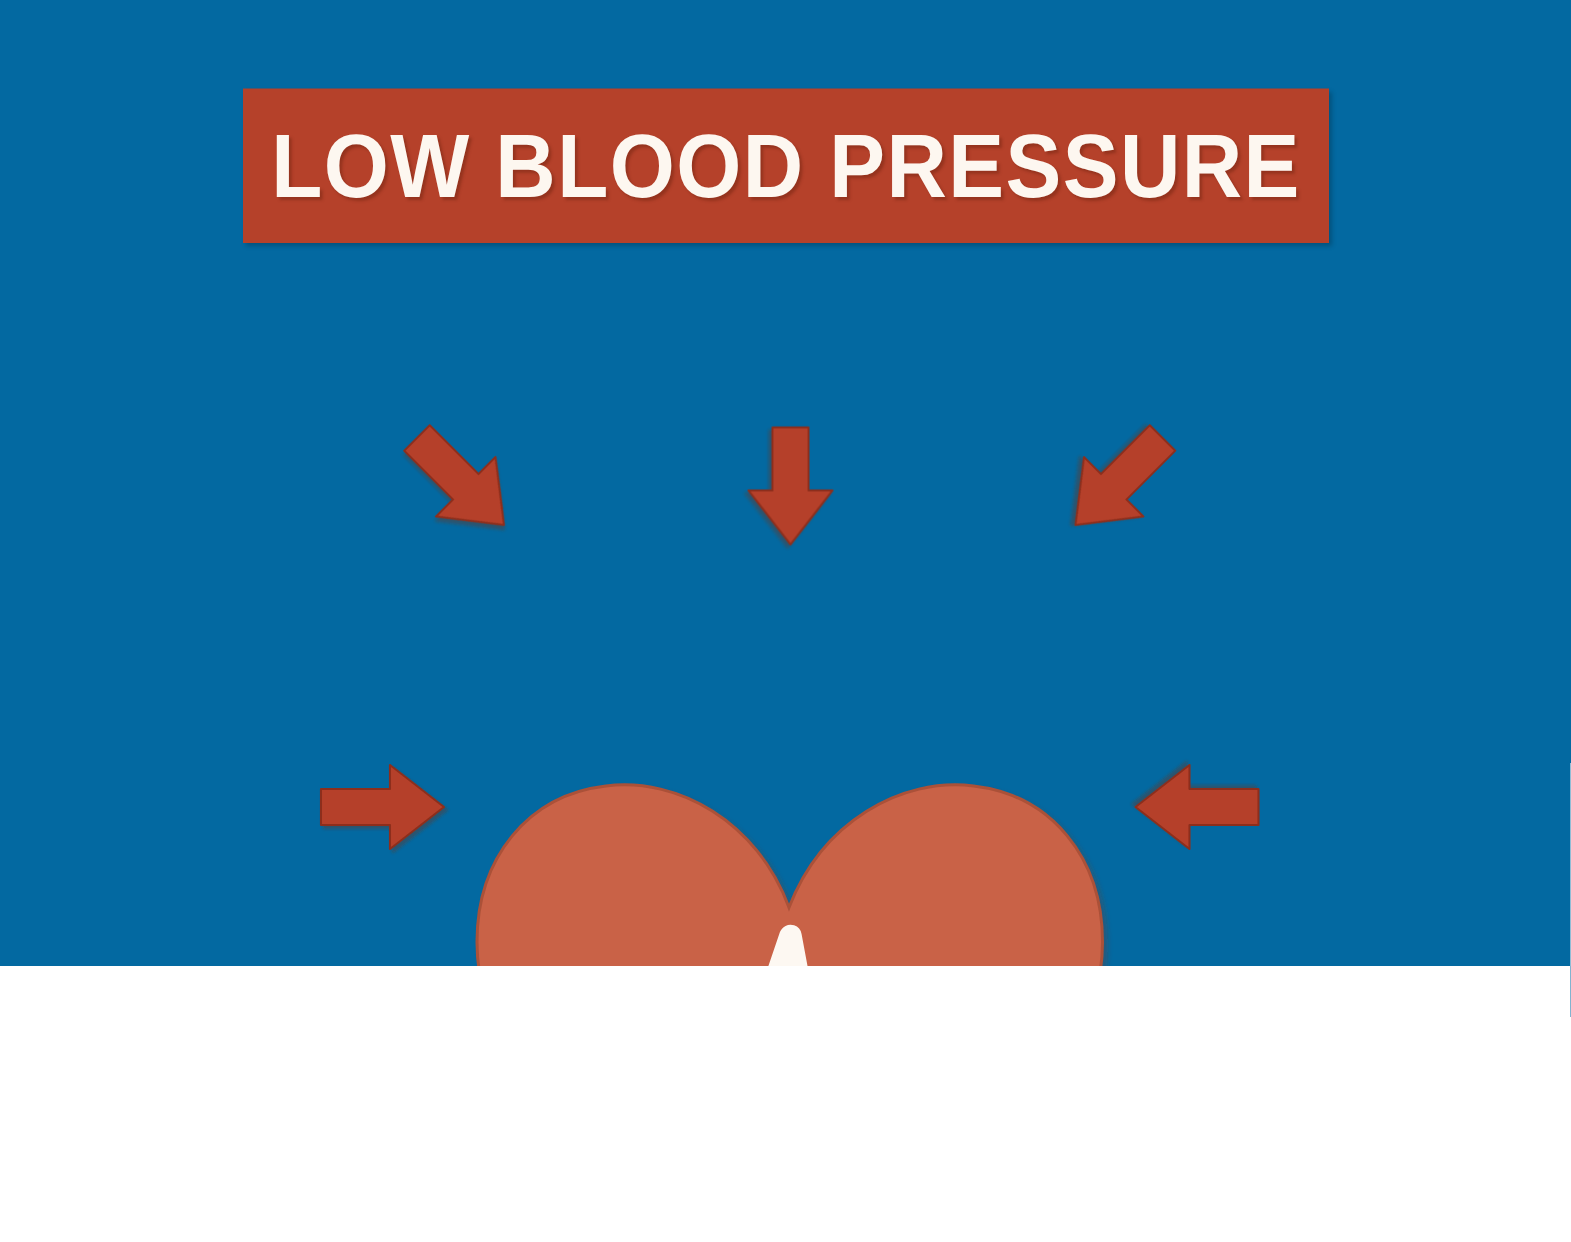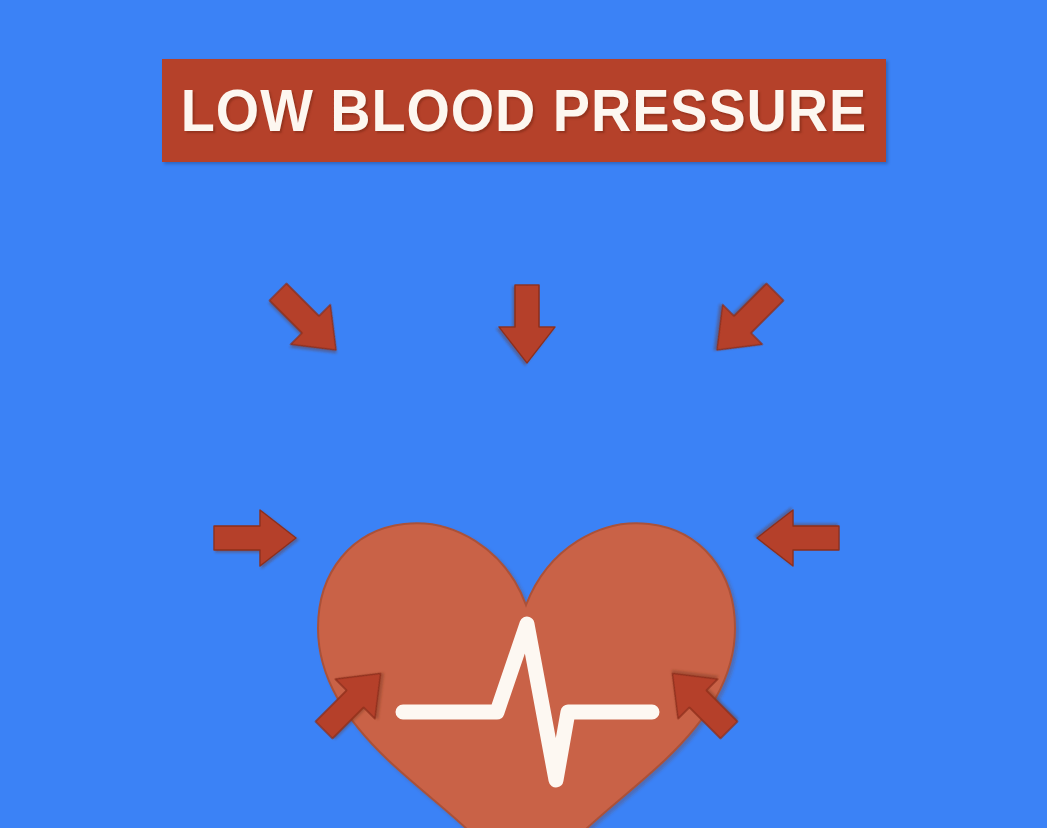--- a/index.html
+++ b/index.html
@@ -6,22 +6,22 @@
     margin: 0;
     padding: 0;
     background: #ffffff;
   }
   body {
     font-family: "Liberation Sans", sans-serif;
   }
   #poster {
     position: relative;
     width: 1047px;
-    height: 828px;
-    background: #3b82f6;
+    height: 644px;
+    background: #0369a1;
     overflow: hidden;
   }
 
   
   #title-banner {
     position: absolute;
     left: 162px;
     top: 59px;
     width: 724px;
     height: 103px;

